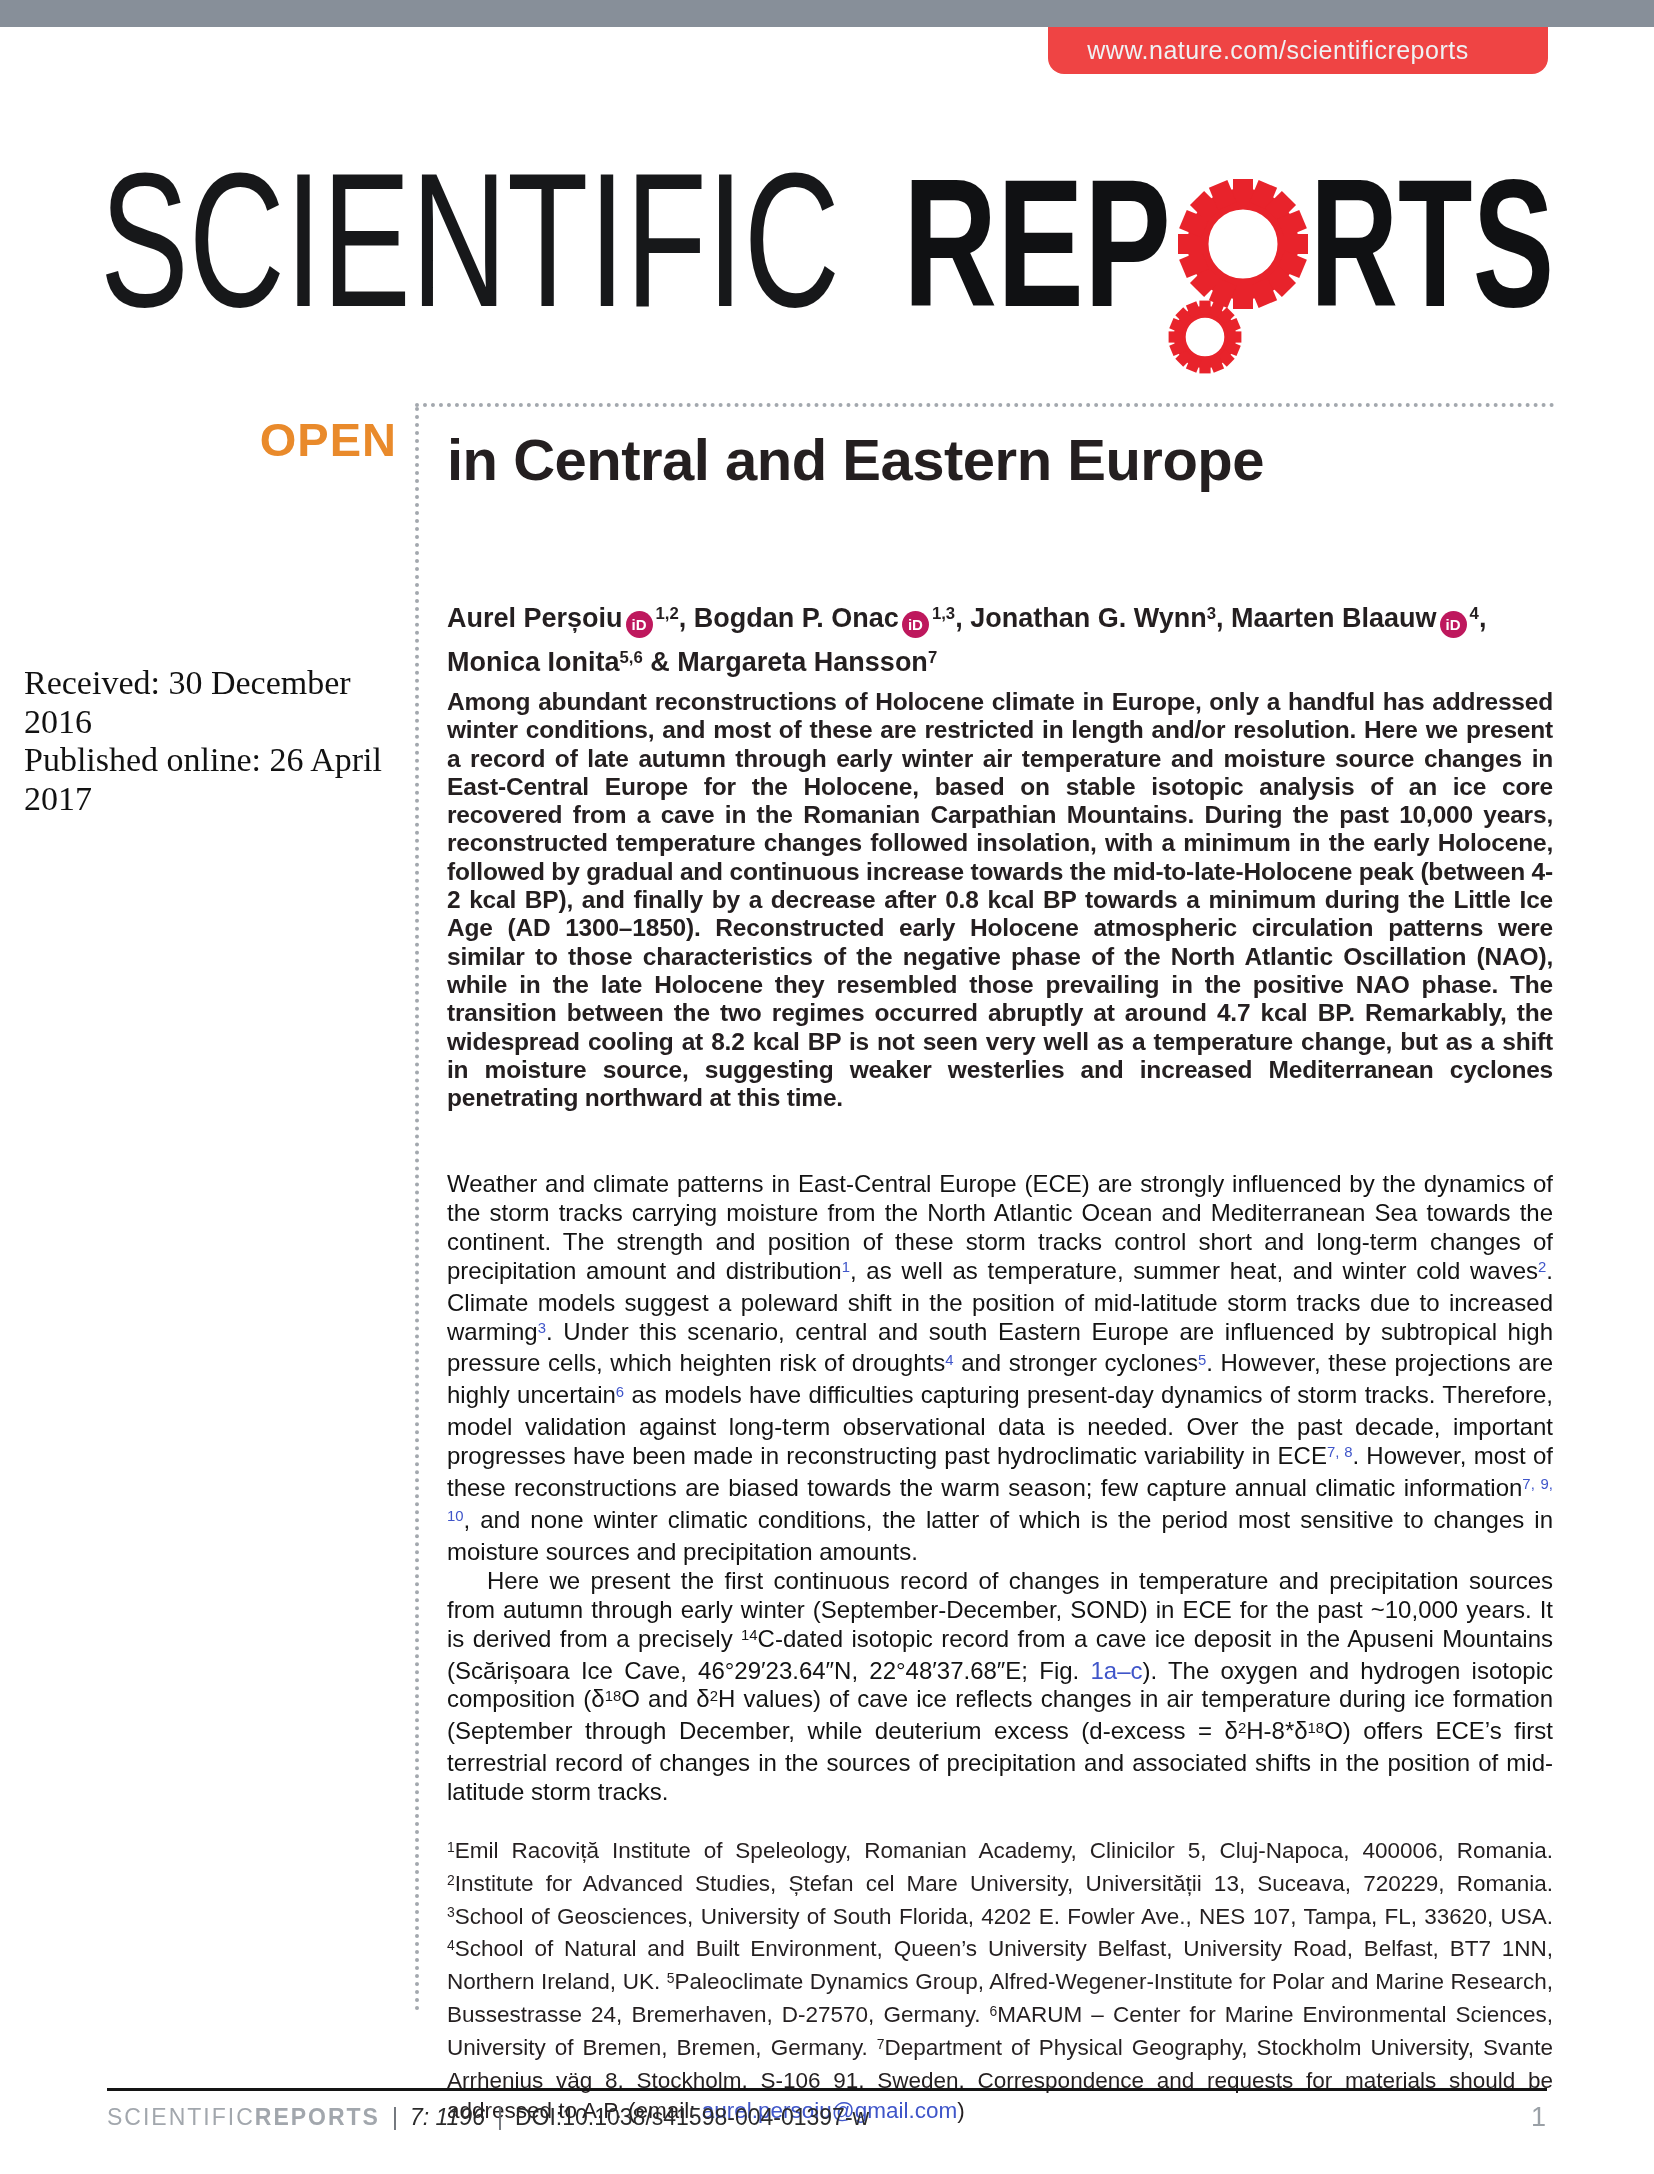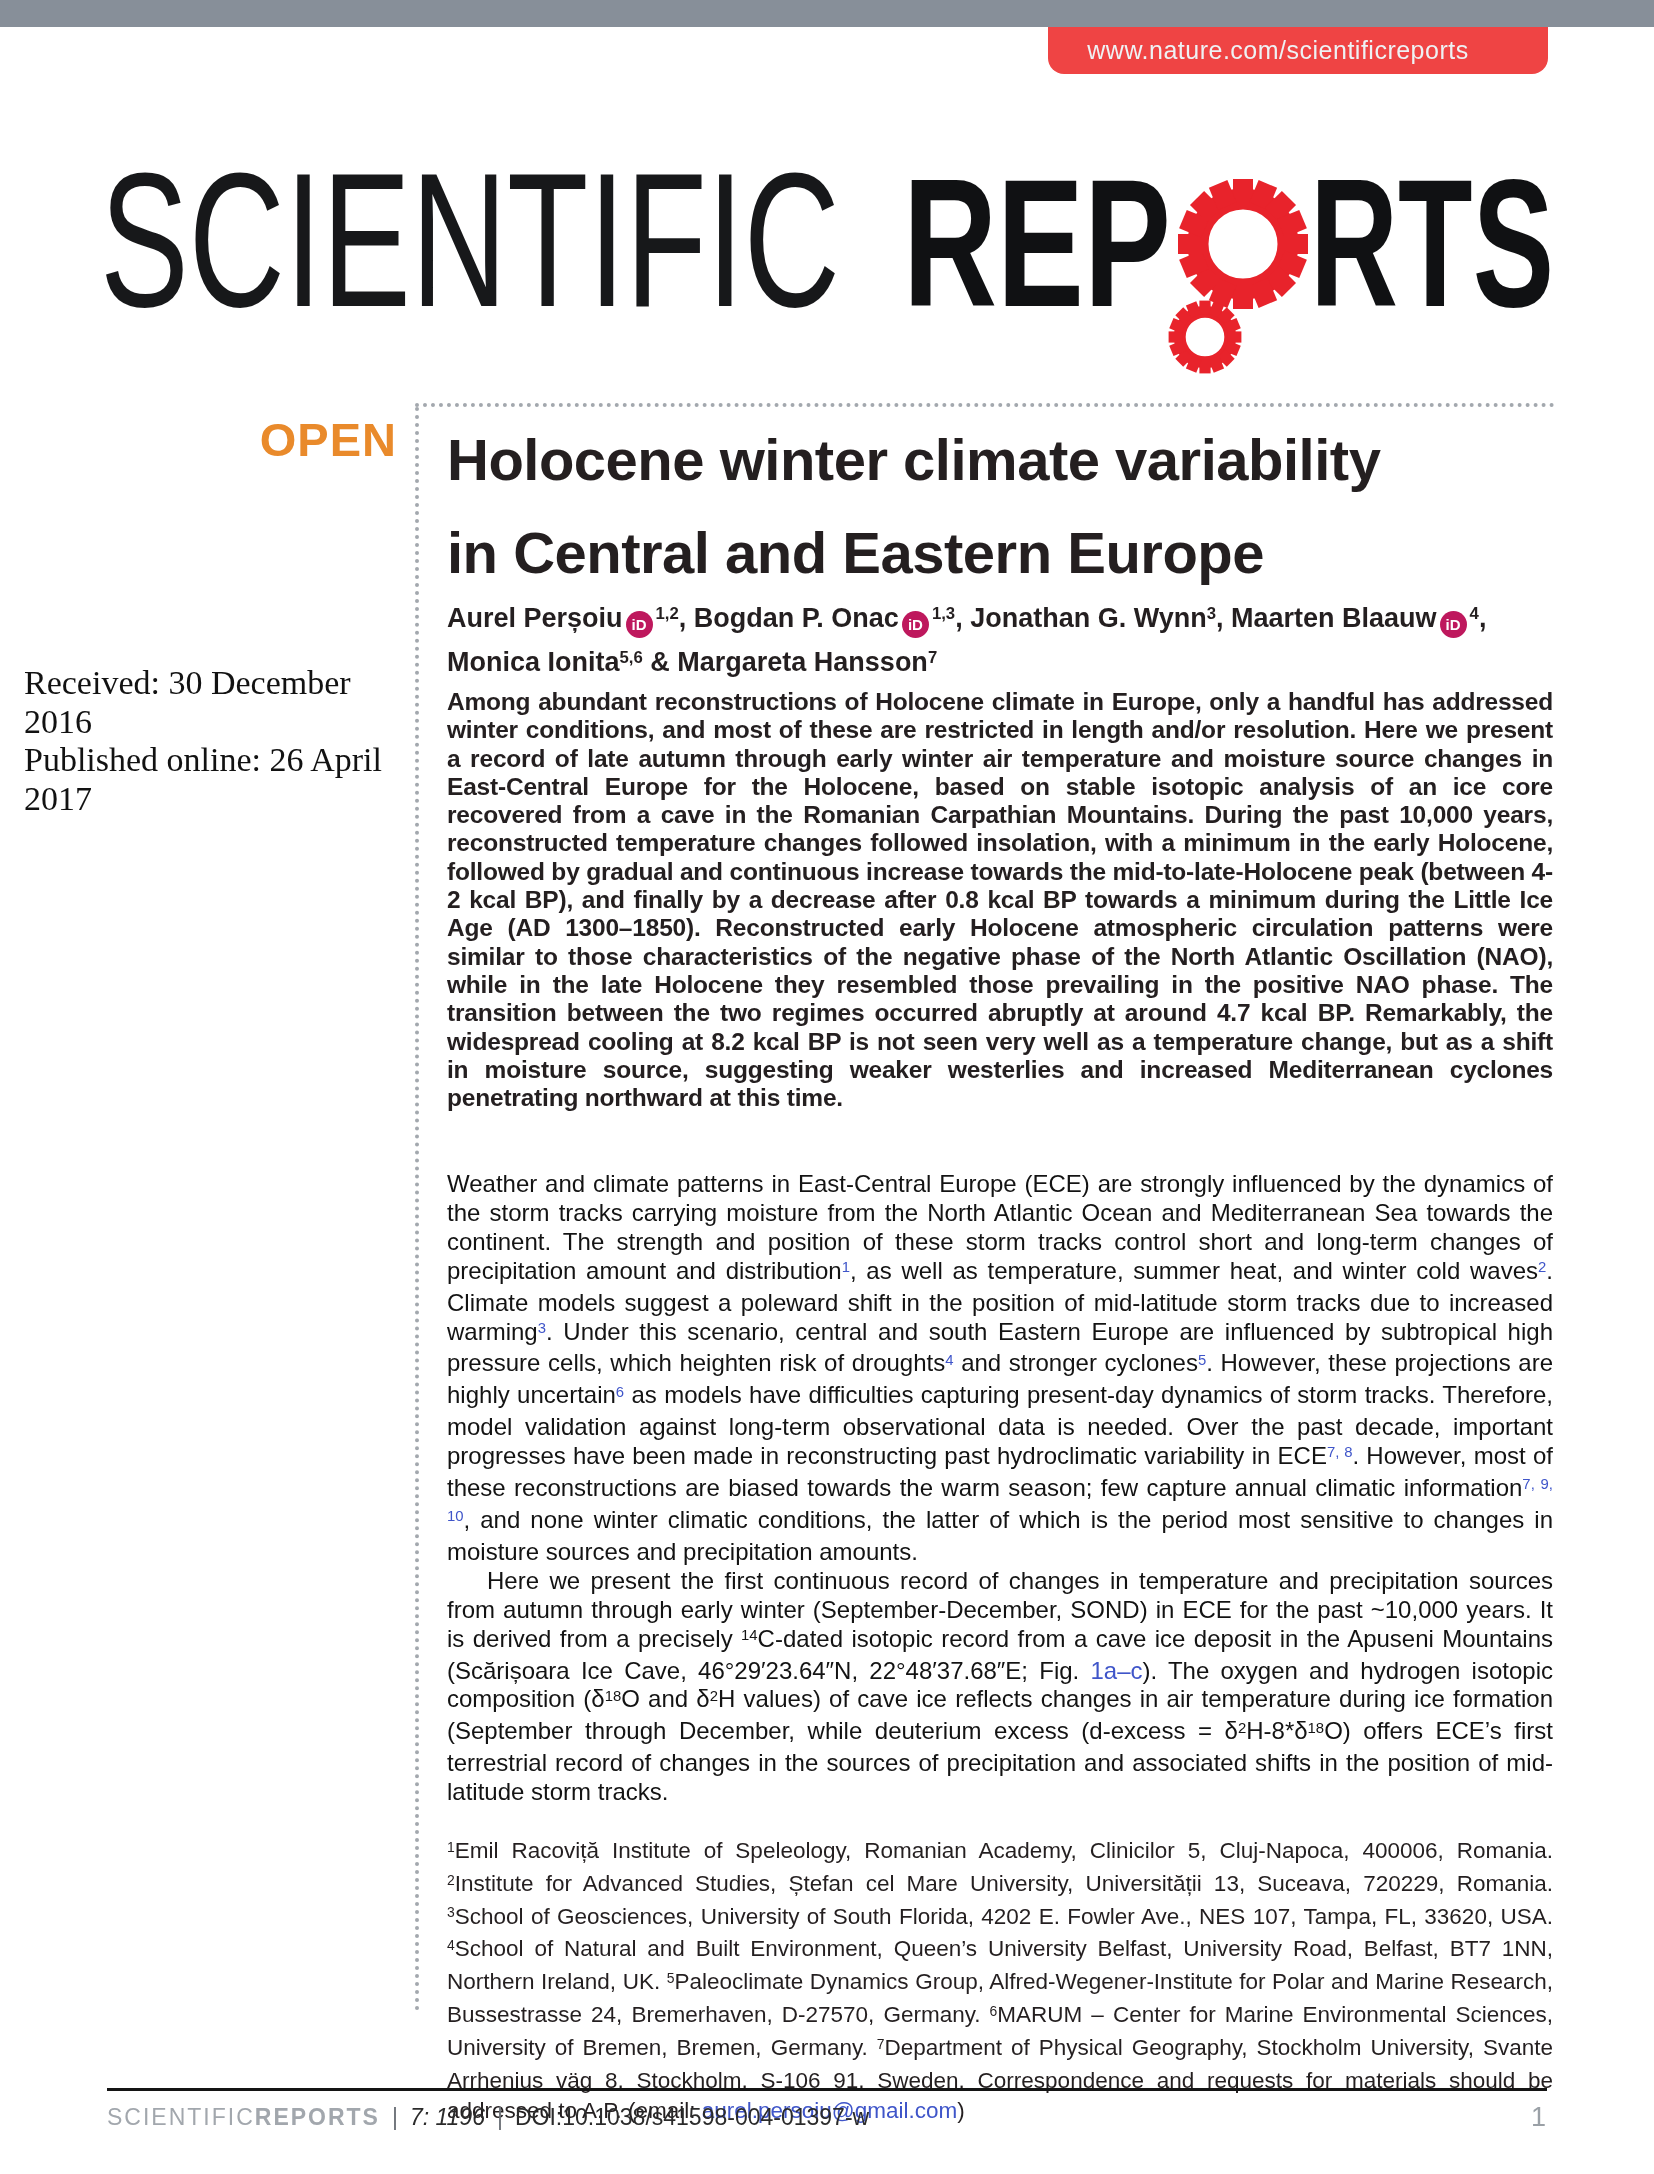--- a/index.html
+++ b/index.html
@@ -95,21 +95,20 @@
     <use href="#gearshape" transform="translate(1146,104)"></use>
     <use href="#gearshape" transform="translate(1108,197) scale(0.56)"></use>
   </svg>
 
   <div class="abs open">OPEN</div>
 
   <div class="abs dotline-h"></div>
   <div class="abs dotline-v"></div>
 
   <div class="abs title">
-    <div>Holocene winter climate variability</div>
     <div>in Central and Eastern Europe</div>
   </div>
 
   <div class="abs authors"><span>Aurel Perșoiu</span><span class="orcid">iD</span><span class="sup">1,2</span><span>, Bogdan P. Onac</span><span class="orcid">iD</span><span class="sup">1,3</span><span>, Jonathan G. Wynn</span><span class="sup">3</span><span>, Maarten Blaauw</span><span class="orcid">iD</span><span class="sup">4</span><span>,</span><br><span>Monica Ionita</span><span class="sup">5,6</span><span> &amp; Margareta Hansson</span><span class="sup">7</span></div>
 
   <div class="abs dates">
     <div>Received: 30 December 2016</div>
     <div>Published online: 26 April 2017</div>
   </div>
 

